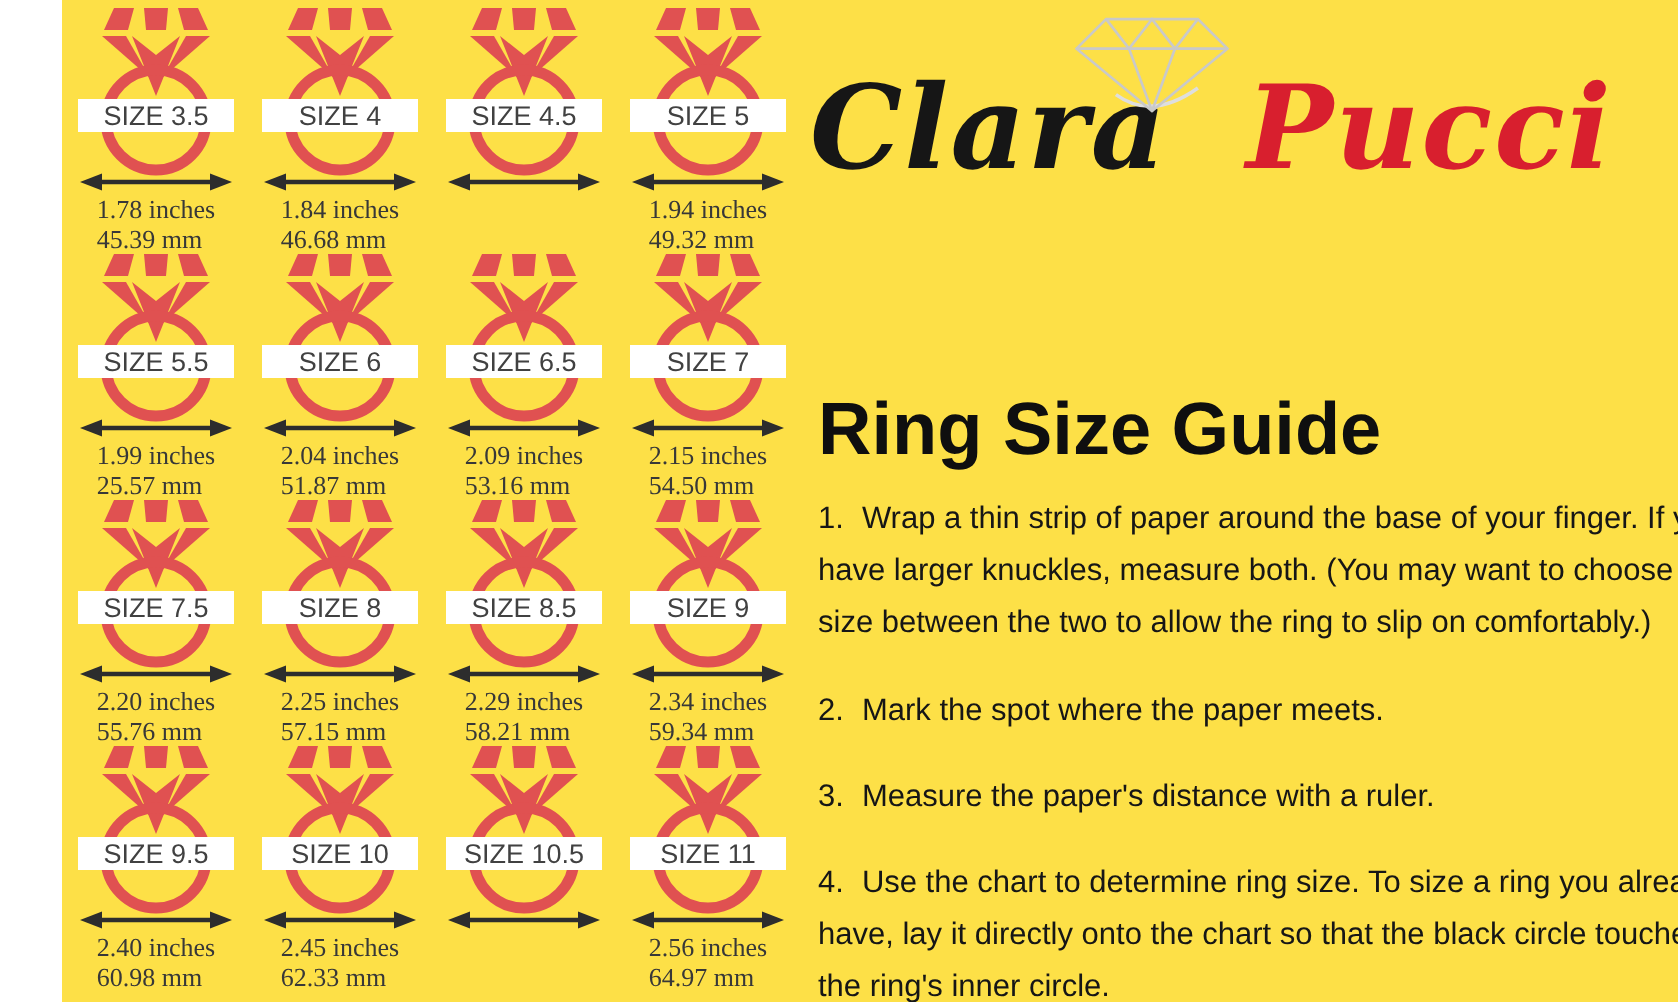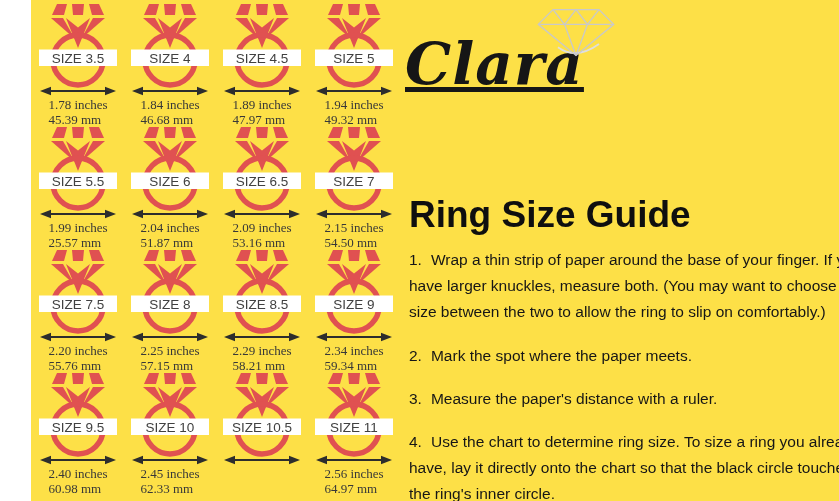--- a/index.html
+++ b/index.html
@@ -28,21 +28,21 @@
   .sizetext{font:13.5px "Liberation Sans",sans-serif;fill:#414141;}
   .arrow line{stroke:var(--arrow);stroke-width:2.2px;}
   .arrow polygon{fill:var(--arrow);}
   .measure{display:flex;justify-content:center;margin-top:0;}
   .mwrap{text-align:left;font-size:13px;line-height:1.17;color:#383838;font-family:Liberation Serif, serif;}
   .mwrap span{display:block;}
   
   .logo{position:absolute;left:374px;top:4px;width:465px;height:108px;}
   .wordmark{
     position:absolute;font-family:"DejaVu Serif",serif;font-style:italic;
-    font-weight:bold;font-size:58px;letter-spacing:1px;white-space:nowrap;text-decoration:underline;
+    font-weight:bold;font-size:58px;letter-spacing:1px;white-space:nowrap;
   }
   .clara{left:0;top:26px;color:var(--logo-black);}
   .pucci{left:218px;top:26px;color:var(--logo-red);}
   .logo-diamond{position:absolute;left:130px;top:0;}
   .logo-diamond path,.logo-diamond polygon{fill:none;stroke:var(--diamond-gray);stroke-width:1.6px;}
   .logo-diamond .swoosh{stroke:#dedede;stroke-width:2.2px;}
   
   .title{
     position:absolute;left:378px;top:194px;margin:0;
     font-size:37px;font-weight:700;color:#0f0f0f;letter-spacing:0;text-align:center;
@@ -126,26 +126,20 @@
       </g>
       <circle class="band" cx="46" cy="56" r="25"></circle>
       <rect class="labelbg" x="7" y="45.5" width="78" height="16.5"></rect>
       <text class="sizetext" x="46" y="58.5" text-anchor="middle">SIZE 4.5</text>
       <g class="arrow">
         <line x1="16" y1="87" x2="76" y2="87"></line>
         <polygon points="8,87 19,82.8 19,91.2"></polygon>
         <polygon points="84,87 73,82.8 73,91.2"></polygon>
       </g>
     </svg>
-    <div class="measure">
-      <div class="mwrap">
-        <span>1.89 inches</span>
-        <span>47.97 mm</span>
-      </div>
-    </div>
   </div>
 
   <div class="cell">
     <svg class="ring" width="92" height="93" viewBox="0 0 92 93">
       <g class="gem">
         <polygon points="25,0 35,0 32,11 20,11"></polygon>
         <polygon points="40,0 52,0 51,11 41,11"></polygon>
         <polygon points="57,0 67,0 72,11 60,11"></polygon>
         <polygon points="19,14 31,14 43,35"></polygon>
         <polygon points="34,14 46,23.5 58,14 46,44"></polygon>
@@ -489,20 +483,21 @@
 
   <div class="logo">
     <span class="wordmark clara">Clara</span>
     <svg class="logo-diamond" width="82" height="62" viewBox="0 0 100 74">
       <path class="swoosh" d="M28,52 Q50,68 78,48"></path>
       <polygon points="22,6 78,6 96,24 50,62 4,24"></polygon>
       <path d="M22,6 L36,24 L50,6 L64,24 L78,6"></path>
       <path d="M4,24 L96,24"></path>
       <path d="M36,24 L50,62 M64,24 L50,62"></path>
     </svg>
+    <span class="wordmark pucci">Pucci</span>
   </div>
 
   <h1 class="title">Ring Size Guide</h1>
 
   <div class="instructions" id="instructions">
   <p class="instr"><span class="inum">1.</span><span>Wrap a thin strip of paper around the base of your finger. If you have larger knuckles, measure both. (You may want to choose a size between the two to allow the ring to slip on comfortably.)</span></p>
 
   <p class="instr"><span class="inum">2.</span><span>Mark the spot where the paper meets.</span></p>
 
   <p class="instr"><span class="inum">3.</span><span>Measure the paper's distance with a ruler.</span></p>

